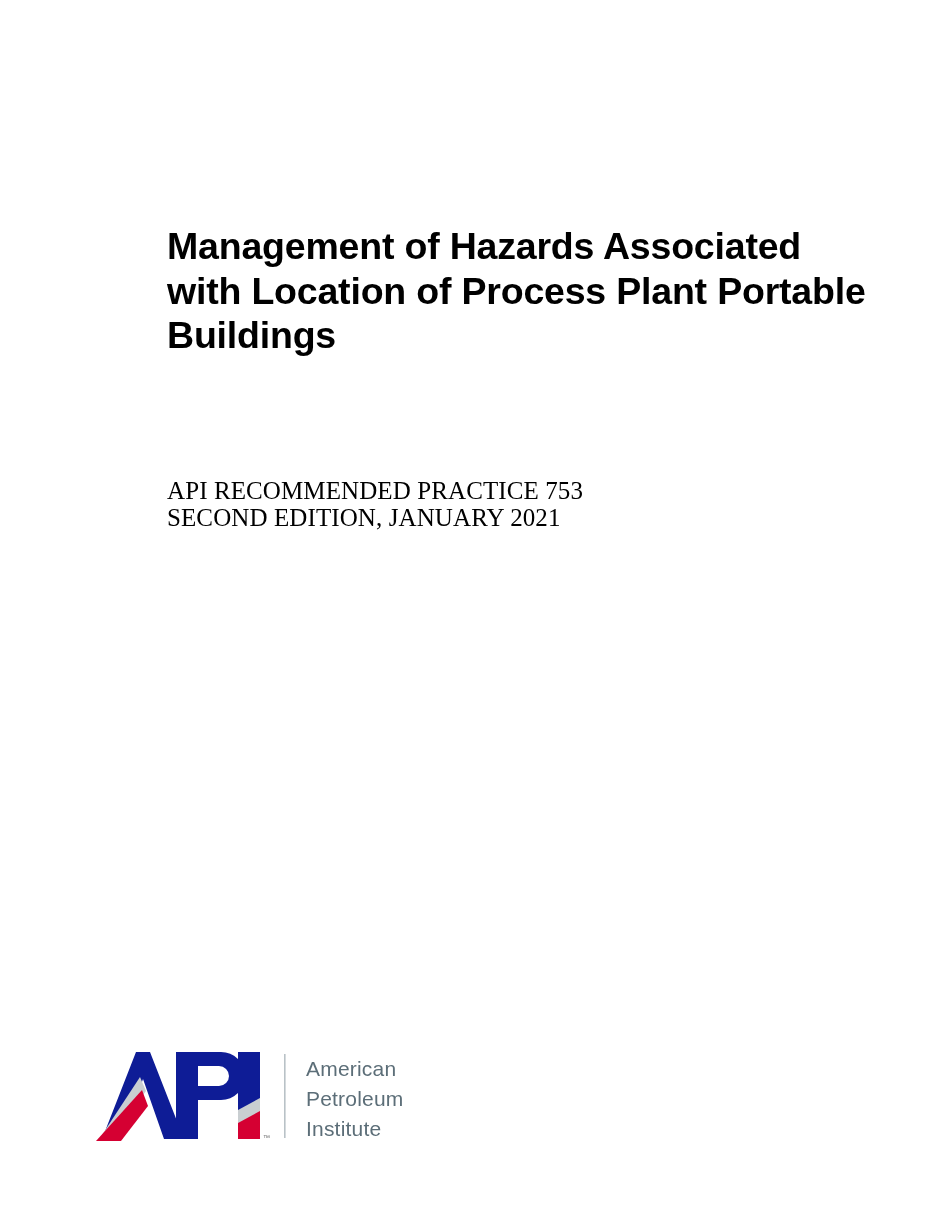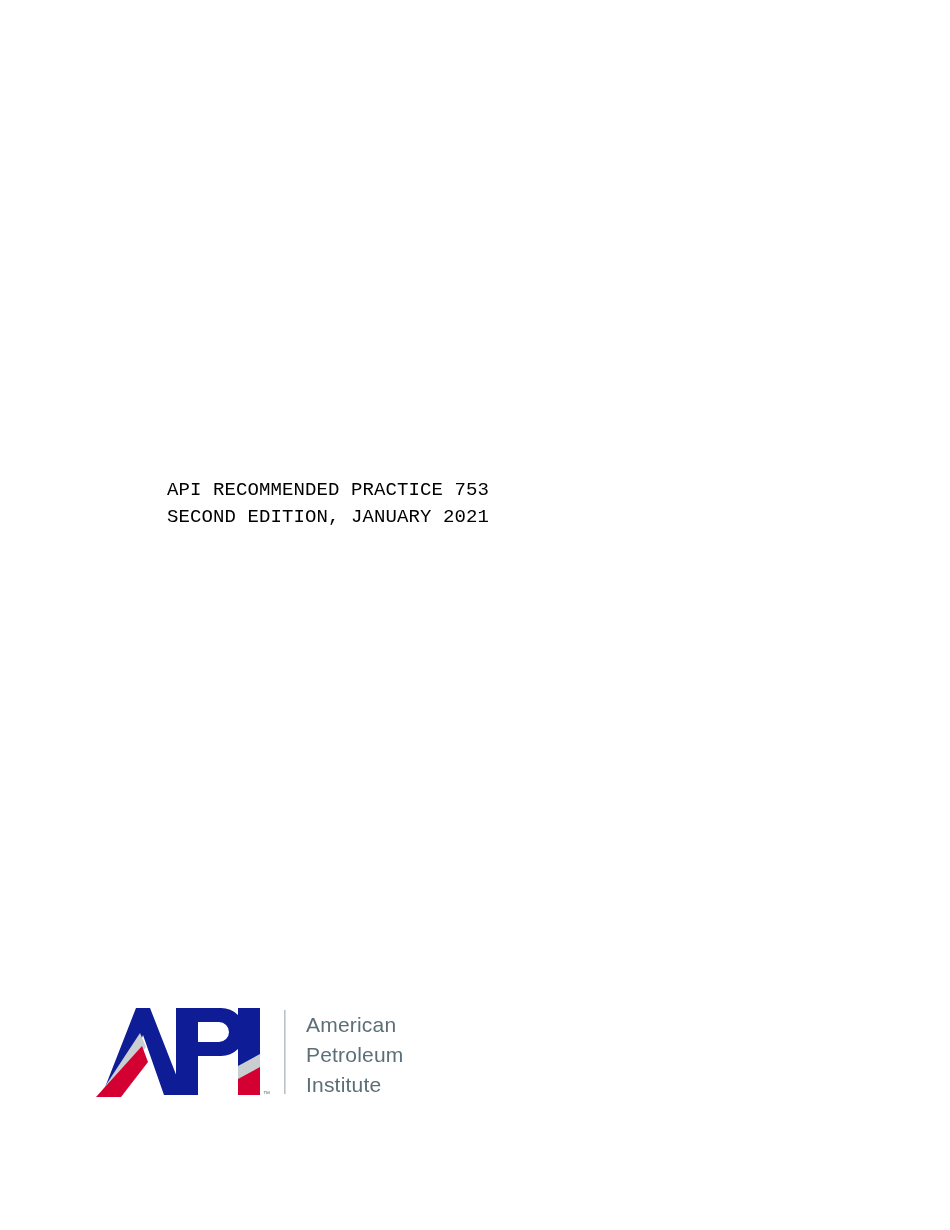--- a/index.html
+++ b/index.html
@@ -41,49 +41,52 @@
   
   .designation-block {
     position: absolute;
     left: 167px;
     top: 477px;
     width: 640px;
   }
 
   .designation-line {
     margin: 0;
-    font-family: Liberation Mono, monospace;
-    font-size: 19px;
+    font-family: Liberation Serif, serif;
+    font-size: 25px;
     font-weight: normal;
     line-height: 27px;
     letter-spacing: 0.1px;
     color: #000000;
     white-space: nowrap;
   }
 
   
   .logo-lockup {
     position: absolute;
     left: 88px;
-    top: 1002px;
+    top: 1046px;
     width: 340px;
     height: 100px;
   }
 
   .logo-svg {
     display: block;
     width: 340px;
     height: 100px;
   }
 </style>
 </head>
 <body>
 
 <div class="page">
 
+  <div class="title-block">
+    <h1 class="doc-title">Management of Hazards Associated with Location of Process Plant Portable Buildings</h1>
+  </div>
 
   <div class="designation-block">
     <p class="designation-line">API RECOMMENDED PRACTICE 753</p>
     <p class="designation-line">SECOND EDITION, JANUARY 2021</p>
   </div>
 
   <div class="logo-lockup">
     <svg class="logo-svg" viewBox="0 0 340 100" xmlns="http://www.w3.org/2000/svg">
 
       <g>

